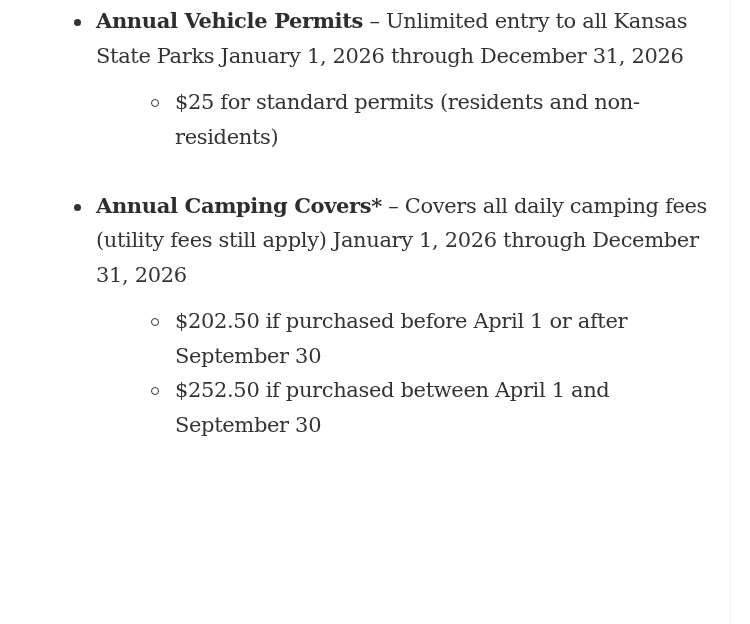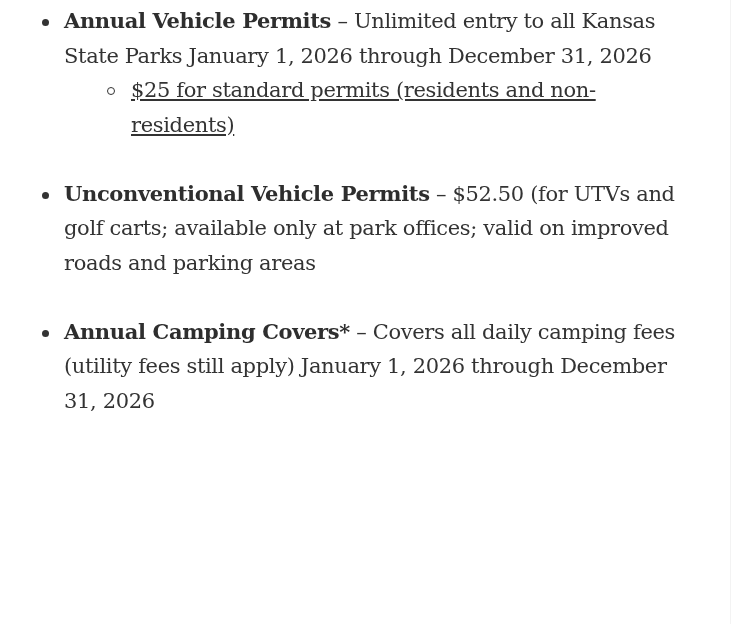--- a/index.html
+++ b/index.html
@@ -25,21 +25,21 @@
     }
     .content {
       position: absolute;
       top: 4px;
       left: 0;
       width: 730px;
     }
     ul.permits {
       list-style: none;
       margin: 0;
-      padding: 0 0 0 64px;
+      padding: 0 0 0 96px;
       font-size: 21px;
       line-height: 34.5px;
       letter-spacing: -0.35px;
     }
     ul.permits > li {
       position: relative;
       margin: 0 0 34.5px 0;
       width: 640px;
     }
     ul.permits > li::before {
@@ -51,23 +51,22 @@
       height: 7px;
       border-radius: 50%;
       background: #333333;
     }
     .title {
       font-weight: bold;
       color: #2e2e2e;
     }
     ul.sub {
       list-style: none;
-      margin: 0;
+      margin: 12px;
       padding: 0 0 0 67px;
-      text-decoration: underline;
     }
     ul.sub > li {
       position: relative;
       width: 500px;
     }
     ul.sub > li::before {
       content: "";
       position: absolute;
       left: -24px;
       top: 14px;
@@ -86,22 +85,23 @@
 <div class="content">
   <ul class="permits">
 
     <li>
       <span class="title">Annual Vehicle Permits</span><span> – </span><span>Unlimited entry to all Kansas State Parks January 1, 2026 through December 31, 2026</span>
       <ul class="sub">
         <li>$25 for standard permits (residents and non-residents)</li>
       </ul>
     </li>
 
-    <li>
-      <span class="title">Unconventional Vehicle Permits</span><span> – </span><span>$52.50 (for UTVs and golf carts; available only at park offices; valid on improved roads and parking areas</span>
-    </li>
 
     <li>
       <span class="title">Annual Camping Covers*</span><span> – </span><span>Covers all daily camping fees (utility fees still apply) January 1, 2026 through December 31, 2026</span>
+      <ul class="sub">
+        <li>$202.50 if purchased before April 1 or after September 30</li>
+        <li>$252.50 if purchased between April 1 and September 30</li>
+      </ul>
     </li>
 
   </ul>
 </div>
 
 </body></html>

